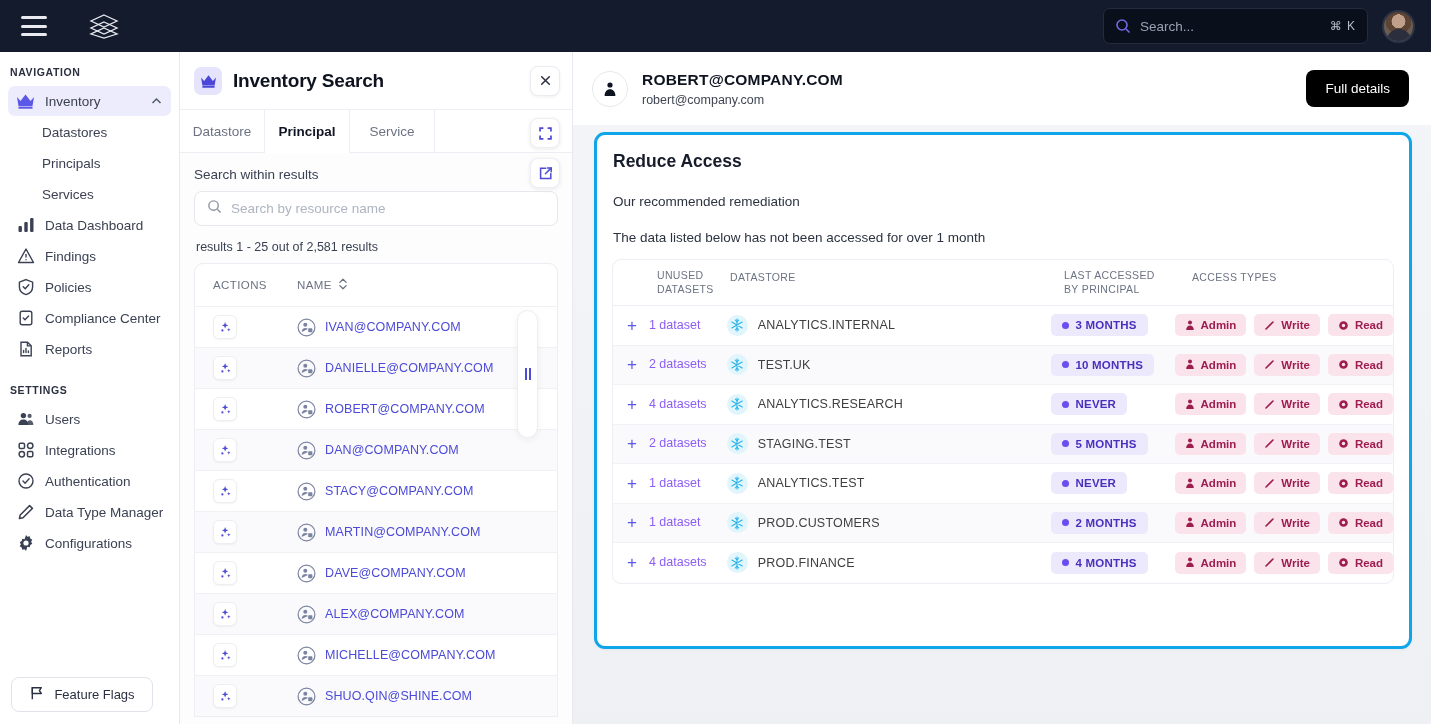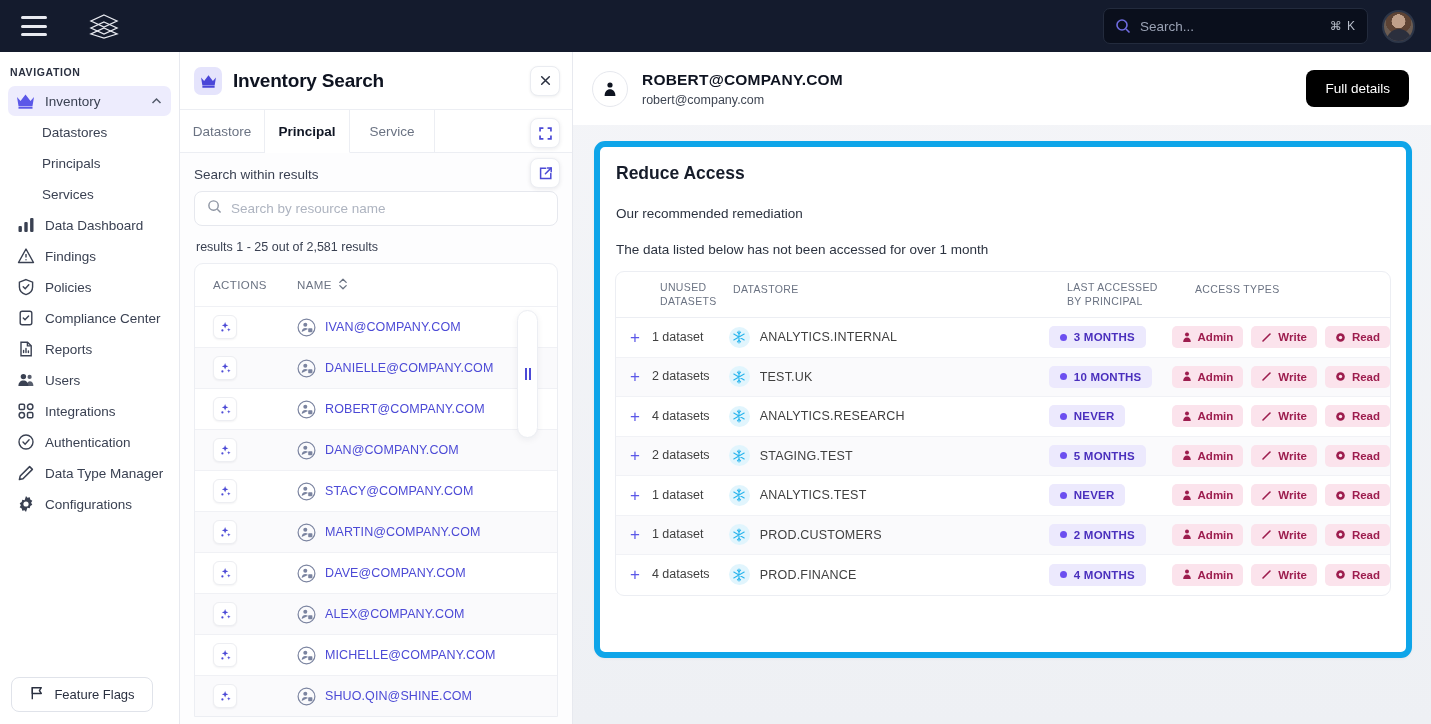--- a/index.html
+++ b/index.html
@@ -146,42 +146,42 @@
     width: 36px; height: 36px; border-radius: 50%; border: 1px solid #e6e8ee; background:#fff;
     display:flex; align-items:center; justify-content:center; margin-right: 14px; flex:0 0 36px;
   }
   .d-name { font-size: 15.5px; font-weight: bold; color: #0e1320; letter-spacing: .2px; }
   .d-mail { font-size: 12.5px; color: #3f4653; margin-top: 4px; }
   .full-details {
     margin-left: auto; background: #000000; color:#fff; border:none; border-radius: 8px;
     padding: 11px 19px; font-size: 13.5px; font-family:"Liberation Sans",sans-serif; cursor:pointer;
   }
   .card {
-    position: absolute; left: 594px; top: 141px; width: 818px; height: 517px;
-    background: #fff; border-radius: 11px; border: 6px solid #0ea5e9;
+    position: absolute; left: 594px; top: 132px; width: 818px; height: 517px;
+    background: #fff; border-radius: 11px; border: 3px solid #0ea5e9;
     box-shadow: 0 1px 3px rgba(20,27,45,.04);
   }
   .card-inner { padding: 16px 15px 0 15px; }
   .card-title { font-size: 17.5px; color: #161c2a; margin: 0 0 22px 1px; }
   .card-sub { font-size: 13.5px; color: #2c3340; margin: 0 0 14px 1px; }
   .remediation {
     height: 40px; border: 1px solid #e8eaf0; border-radius: 8px; background: #fbfbfd;
     display:flex; align-items:center; padding: 0 14px; font-size: 12.5px; color:#2c3340;
   }
   .manual-fix { margin-left:auto; color:#5b58e8; font-size:12.5px; display:flex; align-items:center; gap:8px; cursor:pointer;}
   .note { font-size: 13.5px; color: #2c3340; margin: 21px 0 14px 1px; }
 
   .dtable { border: 1px solid #eceef3; border-radius: 9px; overflow: hidden; }
   .dt-head { display:flex; align-items:flex-start; height: 46px; padding-top: 8px; font-size:10.5px; color:#6b7383; letter-spacing:.35px; border-bottom:1px solid #eceef3;}
   .dt-row { display:flex; align-items:center; height: 39.5px; border-bottom: 1px solid #f1f2f6; }
   .dt-row:last-child { border-bottom: none; }
   .dt-row.alt { background: #fafafc; }
   .col-unused { width: 117px; padding-left: 14px; display:flex; align-items:center; gap:12px; }
   .col-unused .plus { color:#5b58e8; font-size: 17px; line-height: 1; }
-  .col-unused .cnt { color:#404040; font-size: 12.5px; line-height: 1.05; max-width: 62px; text-align: center; }
+  .col-unused .cnt { color:#8b5cf6; font-size: 12.5px; line-height: 1.05; max-width: 62px; text-align: center; }
   .dt-head .col-unused { display:block; padding-left: 44px; line-height: 1.35; width: 117px;}
   .col-ds { width: 334px; display:flex; align-items:center; gap:10px; }
   .dt-head .col-ds { padding-top: 3px; }
   .snow {
     width: 21px; height: 21px; border-radius: 50%; background: #e1f5fd;
     display:flex; align-items:center; justify-content:center; flex:0 0 21px;
   }
   .ds-name { font-size: 12.5px; color: #404040; letter-spacing: .2px; }
   .col-last { width: 128px; }
   .dt-head .col-last { line-height: 1.35; }
@@ -301,20 +301,21 @@
     <span class="ic">
       <svg width="18" height="18" viewBox="0 0 18 18" fill="none" stroke="#3a4152" stroke-width="1.4">
         <path d="M4 2.2 H10.5 L14.2 5.8 V15.8 H4 Z"></path>
           <path d="M10.4 2.4 V5.9 H13.9"></path>
         <path d="M6.6 12.6 V10.4 M9 12.6 V8.4 M11.4 12.6 V11" stroke-linecap="round"></path>
       </svg>
     </span>
     <span class="lbl">Reports</span>
   </div>
 
+  <div class="nav-section-title" style="padding-top:19px;">SETTINGS</div>
 
   <div class="nav-item">
     <span class="ic">
       <svg width="18" height="18" viewBox="0 0 18 18" fill="#3a4152">
         <circle cx="6.4" cy="5.6" r="2.7"></circle>
           <path d="M1.4 15 C1.4 11.6 3.6 9.6 6.4 9.6 C9.2 9.6 11.4 11.6 11.4 15 Z"></path>
         <circle cx="12.6" cy="5.9" r="2.1" opacity=".85"></circle>
           <path d="M9.8 15 C9.8 11.8 11.2 10.3 12.9 10.3 C14.8 10.3 16.4 11.9 16.4 15 Z" opacity=".85"></path>
       </svg>
     </span>

